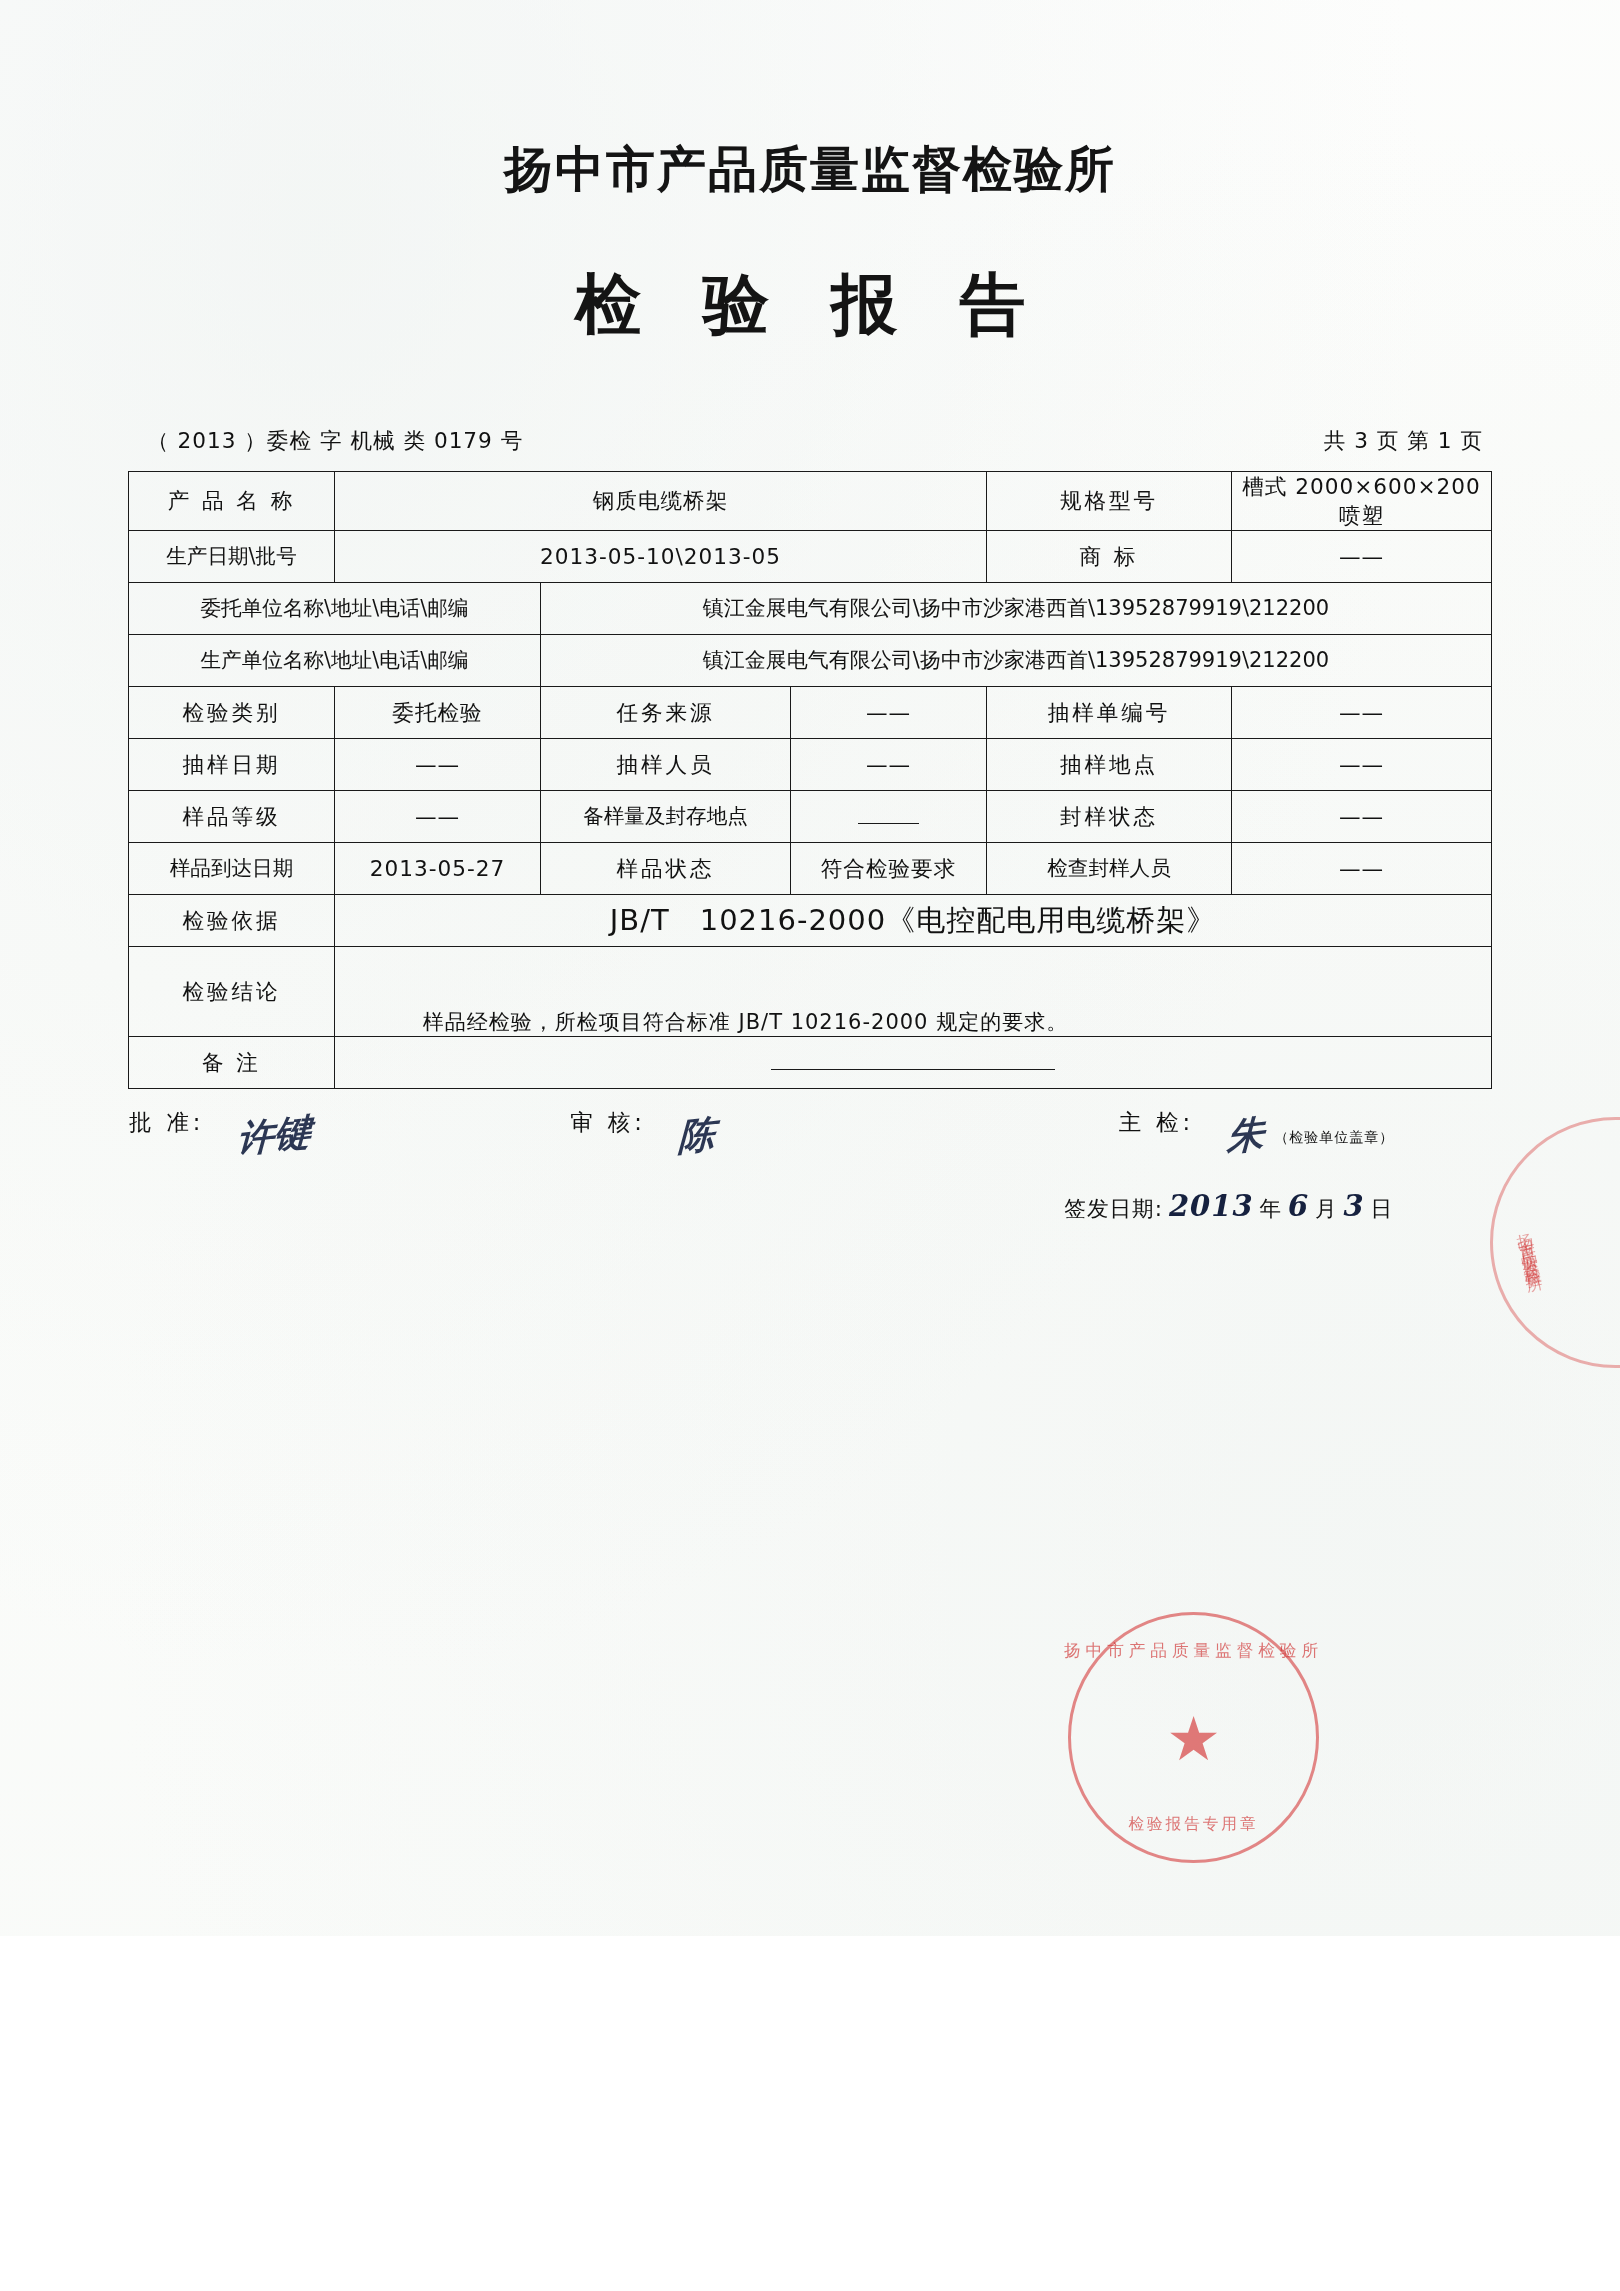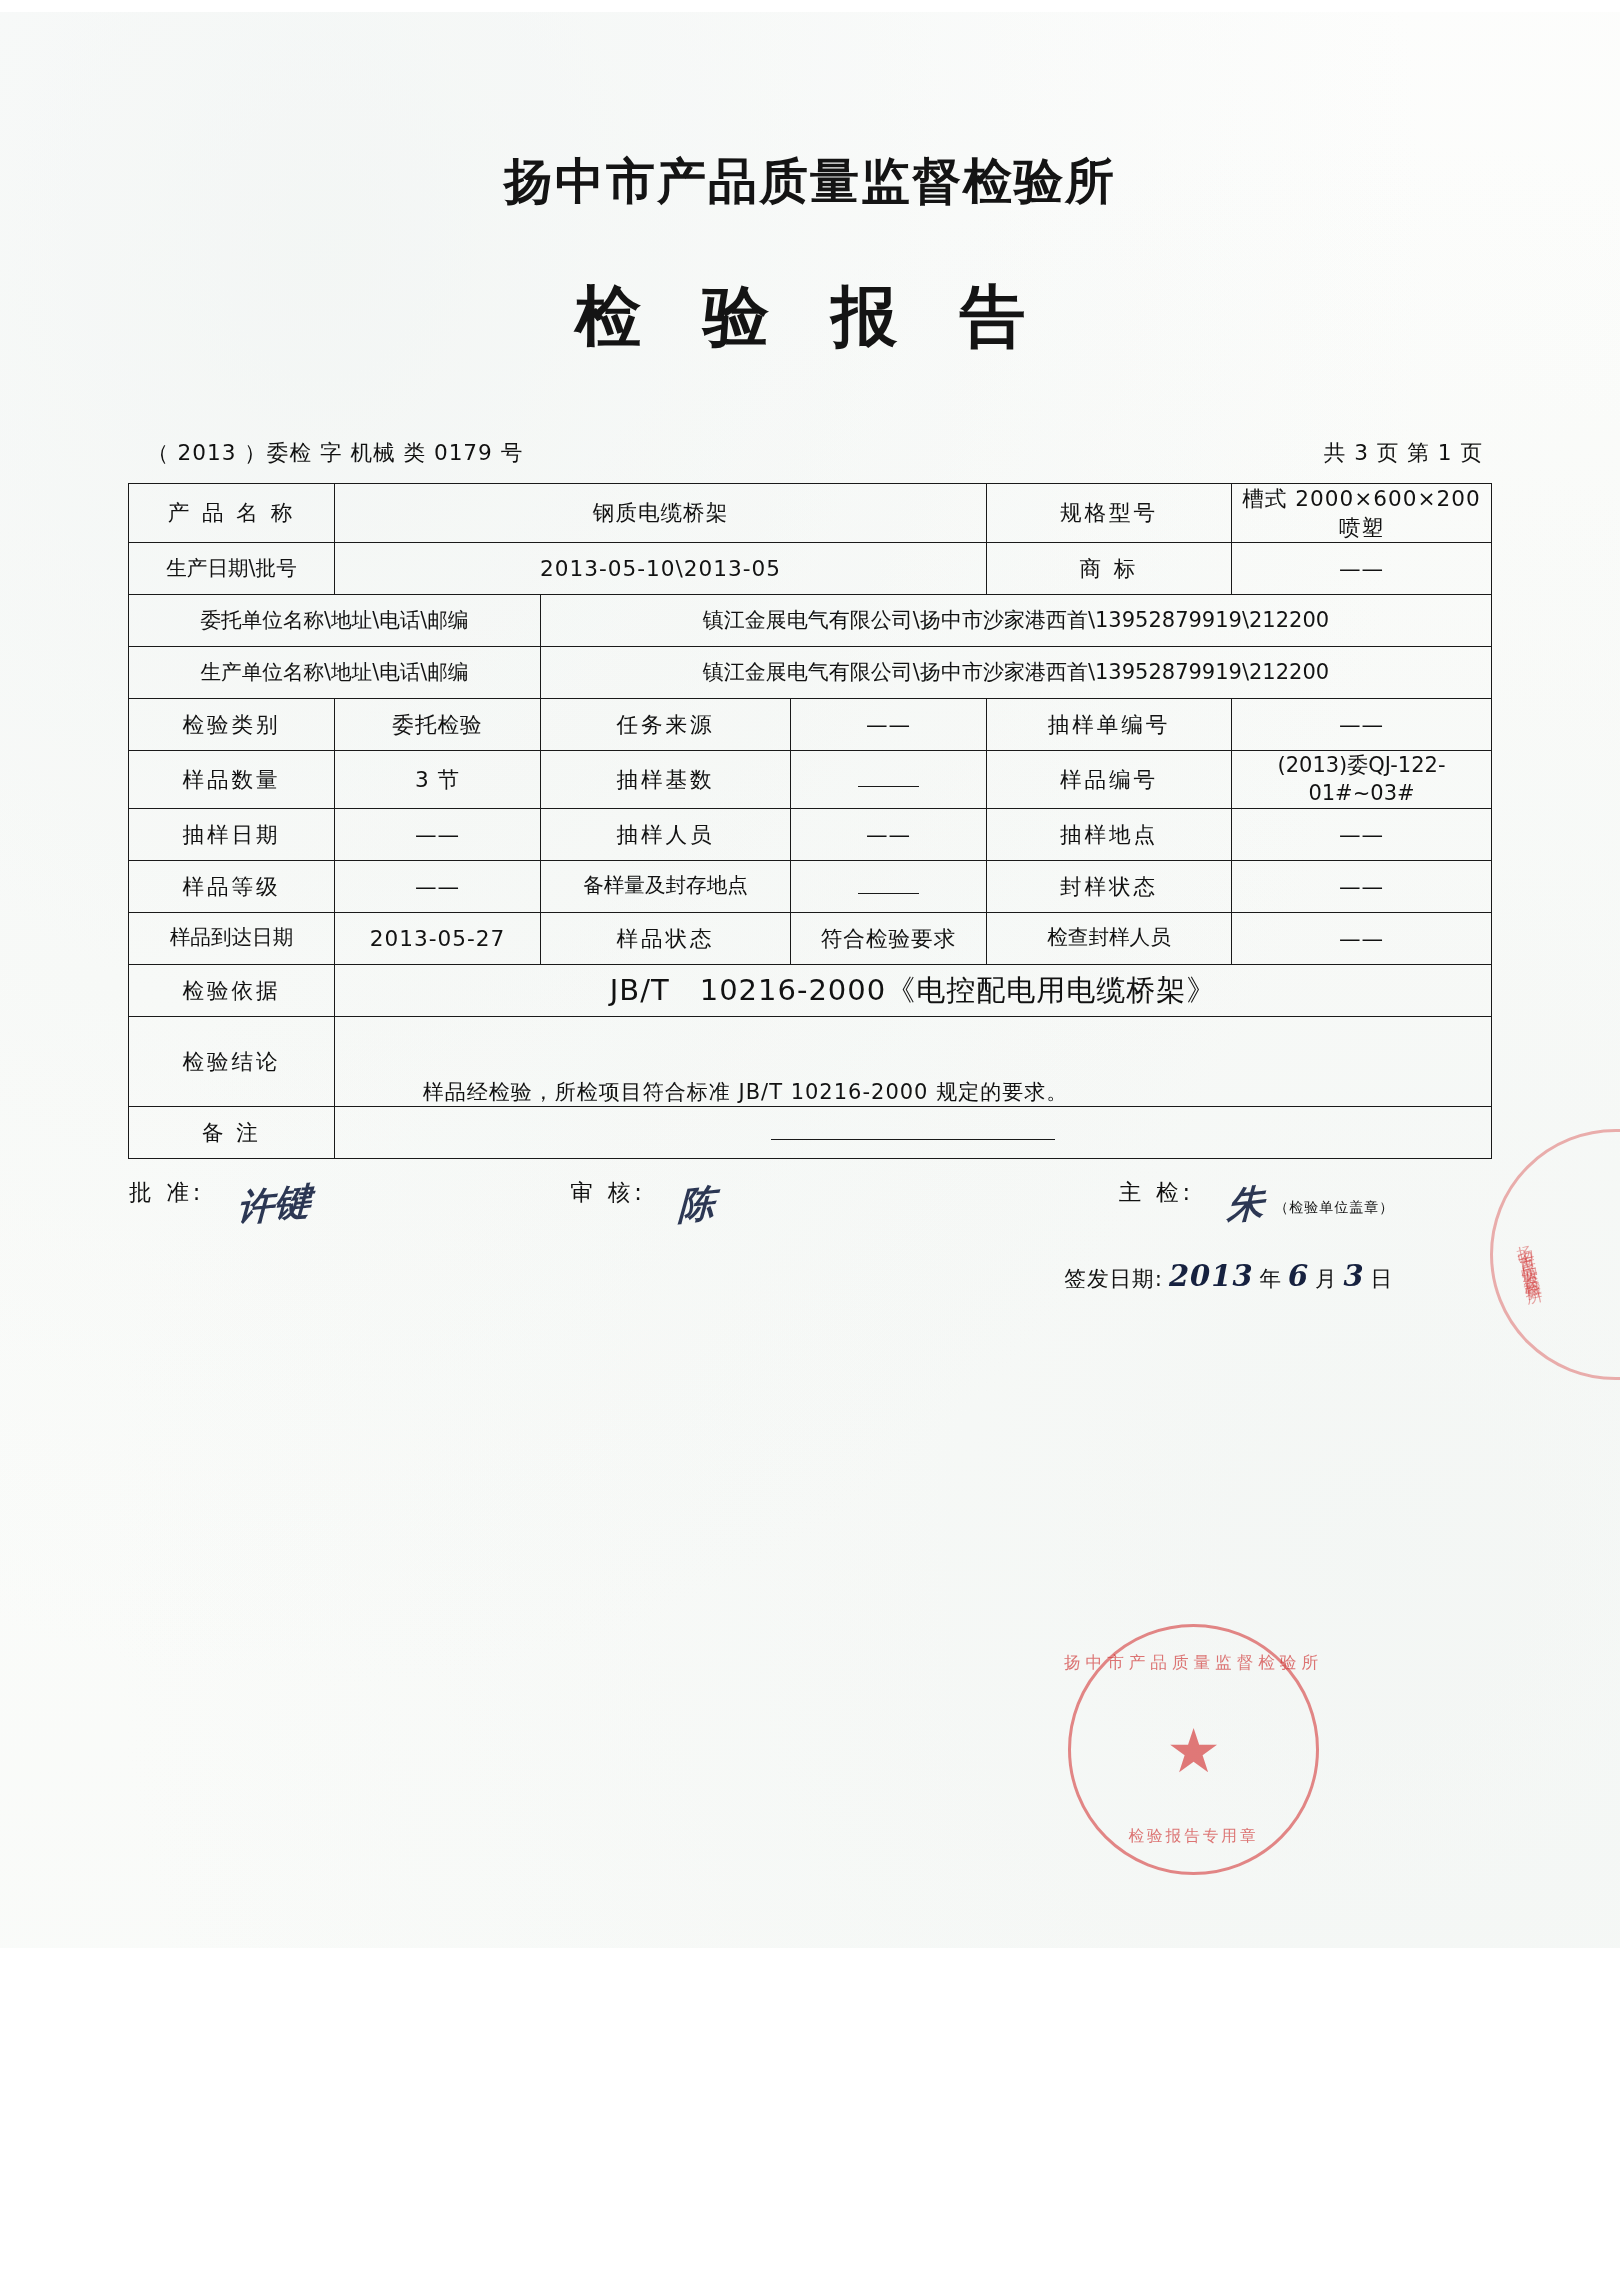--- a/index.html
+++ b/index.html
@@ -8,21 +8,21 @@
     background: #ffffff;
   }
   body {
     font-family: "DejaVu Sans", "Liberation Sans", sans-serif;
     color: #111;
   }
   .page {
     position: relative;
     width: 1620px;
     height: 1936px;
-    margin: 12px auto;
+    margin: 0 auto;
     background: #fde047;
     overflow: hidden;
   }
   
   .paper-tint {
     position: absolute;
     inset: 0;
     background:
       radial-gradient(ellipse at 20% 12%, rgba(235,240,238,0.55) 0%, rgba(255,255,255,0) 60%),
       radial-gradient(ellipse at 85% 80%, rgba(238,242,240,0.5) 0%, rgba(255,255,255,0) 65%),
@@ -306,28 +306,20 @@
           <td class="label-tight" colspan="2">生产单位名称\地址\电话\邮编</td>
           <td class="value small" colspan="4">镇江金展电气有限公司\扬中市沙家港西首\13952879919\212200</td>
         </tr>
         <tr>
           <td class="label">检验类别</td>
           <td class="value">委托检验</td>
           <td class="label">任务来源</td>
           <td class="value">——</td>
           <td class="label">抽样单编号</td>
           <td class="value">——</td>
-        </tr>
-        <tr>
-          <td class="label">样品数量</td>
-          <td class="value">3 节</td>
-          <td class="label">抽样基数</td>
-          <td><span class="dash"></span></td>
-          <td class="label">样品编号</td>
-          <td class="small">(2013)委QJ-122-01#~03#</td>
         </tr>
         <tr>
           <td class="label">抽样日期</td>
           <td class="value">——</td>
           <td class="label">抽样人员</td>
           <td class="value">——</td>
           <td class="label">抽样地点</td>
           <td class="value">——</td>
         </tr>
         <tr>

